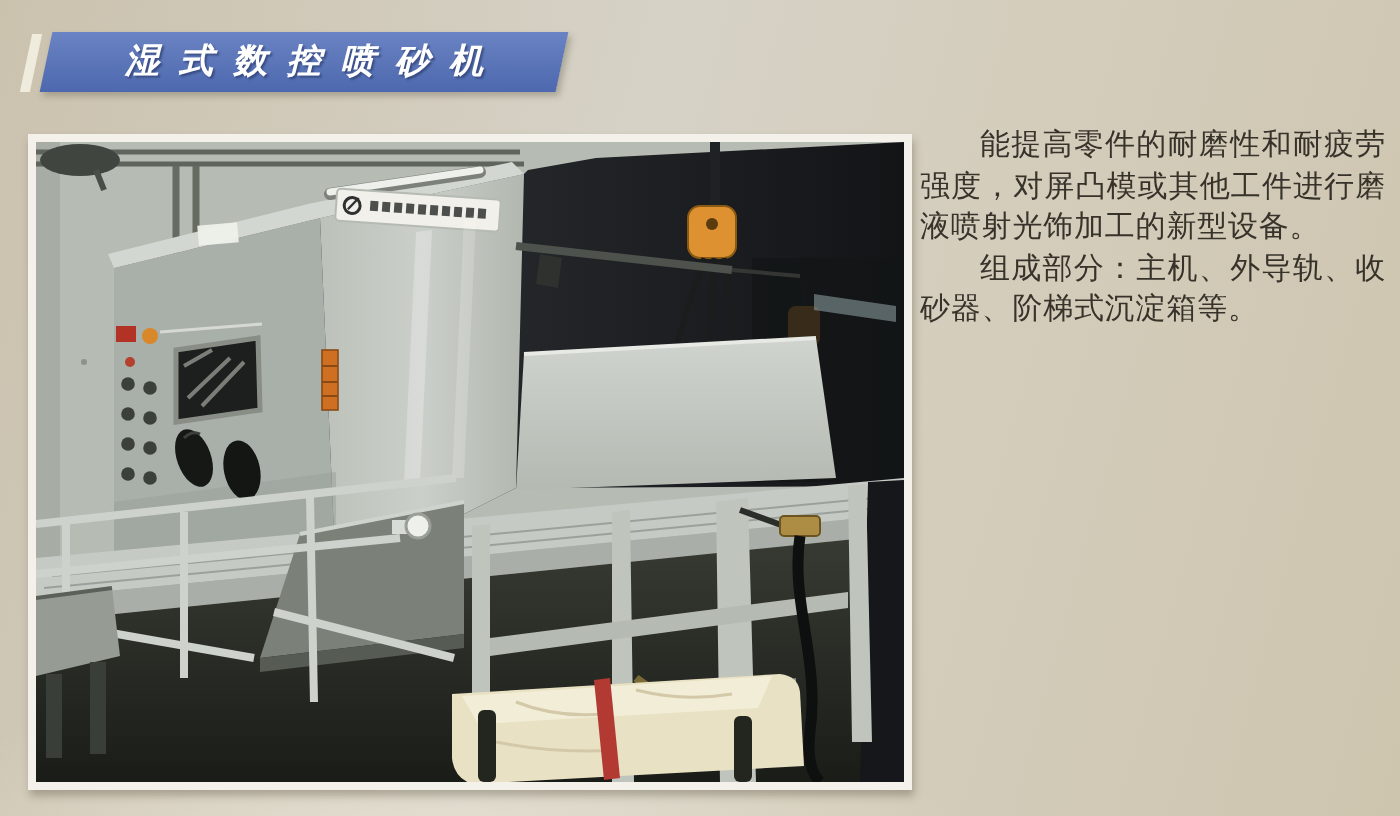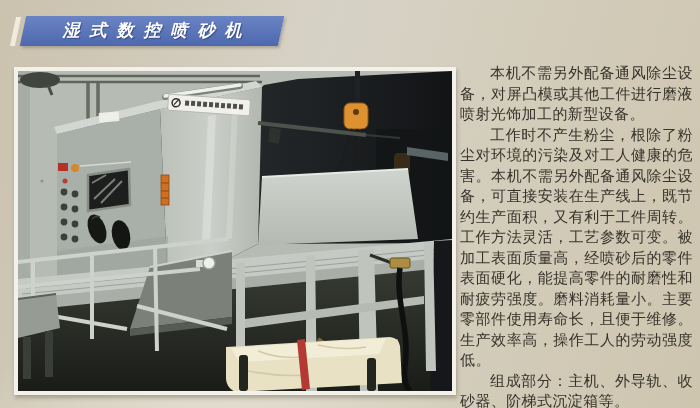--- a/index.html
+++ b/index.html
@@ -220,18 +220,17 @@
 
       <g>
         <path d="M374,192 L352,184" stroke="#2a2d2a" stroke-width="3" fill="none"></path>
         <rect x="372" y="187" width="20" height="10" rx="2" fill="#ad8d44" stroke="#6b5420" stroke-width="1"></rect>
         <path d="M382,197 C377,230 392,258 387,295 C385,312 390,318 392,320" stroke="#0e100f" stroke-width="5.5" fill="none"></path>
       </g>
     </svg>
   </div>
 
   <div class="article">
-    <p>本机不需另外配备通风除尘设备，对屏凸模或其他工件进行磨液喷射光饰加工的新型设备。</p>
-    <p>工作时不产生粉尘，根除了粉尘对环境的污染及对工人健康的危害。本机不需另外配备通风除尘设备，可直接安装在生产线上，既节约生产面积，又有利于工件周转。工作方法灵活，工艺参数可变。被加工表面质量高，经喷砂后的零件表面硬化，能提高零件的耐磨性和耐疲劳强度。磨料消耗量小。主要零部件使用寿命长，且便于维修。生产效率高，操作工人的劳动强度低。</p>
+    <p>能提高零件的耐磨性和耐疲劳强度，对屏凸模或其他工件进行磨液喷射光饰加工的新型设备。</p>
     <p>组成部分：主机、外导轨、收砂器、阶梯式沉淀箱等。</p>
   </div>
 
 </div>
 
 </body></html>

